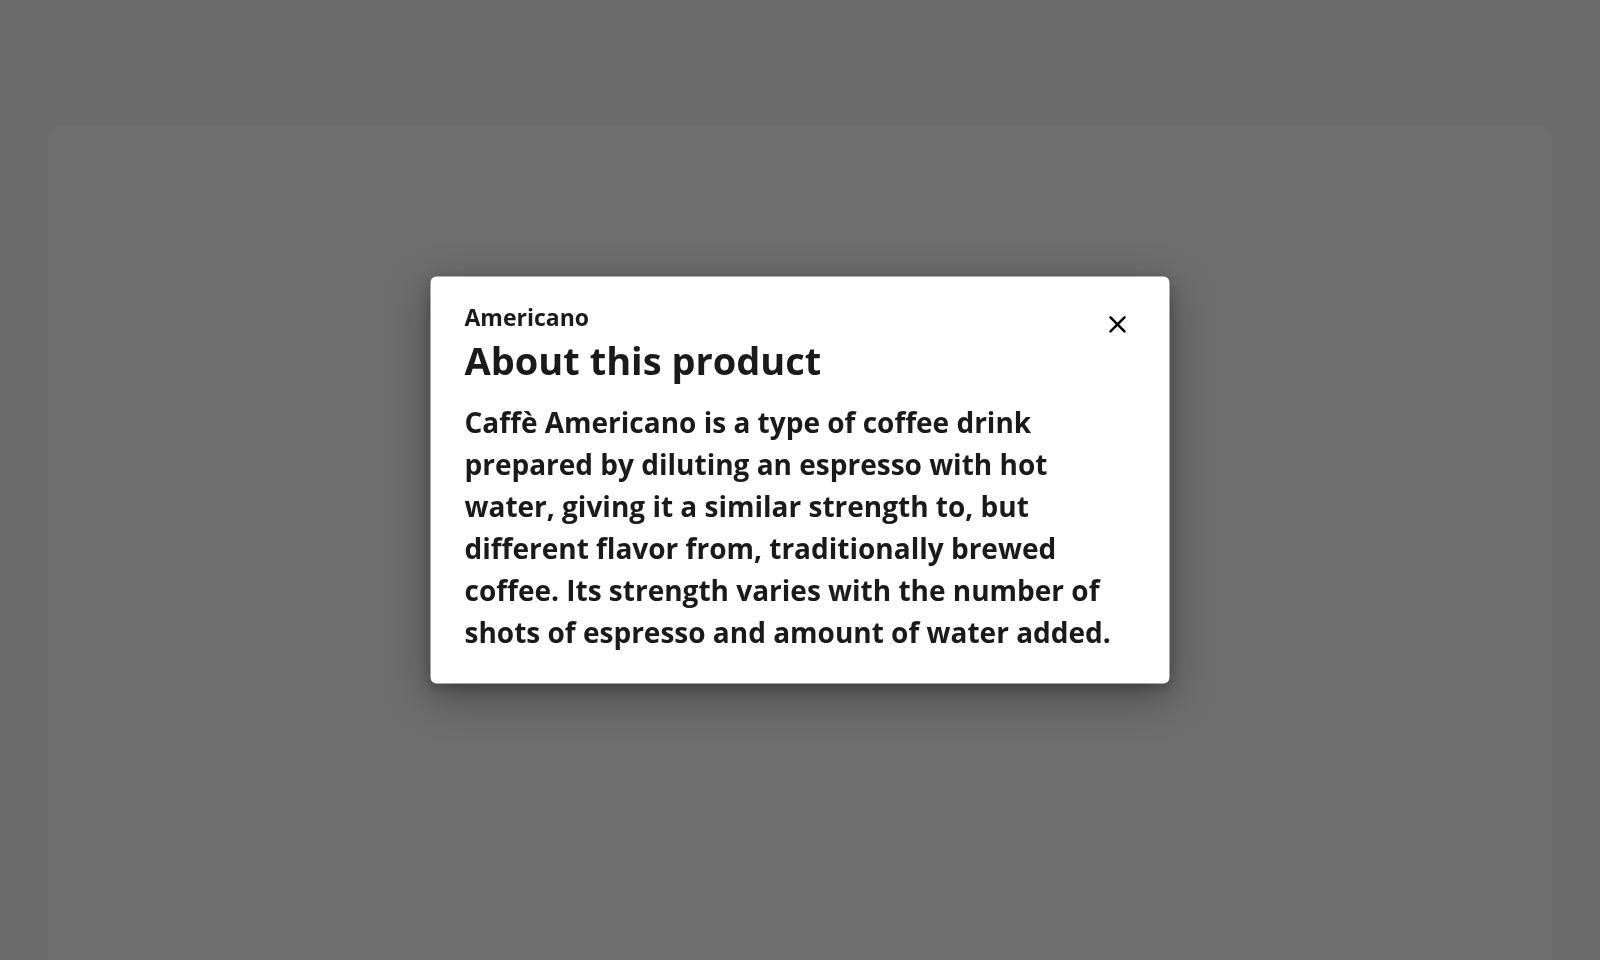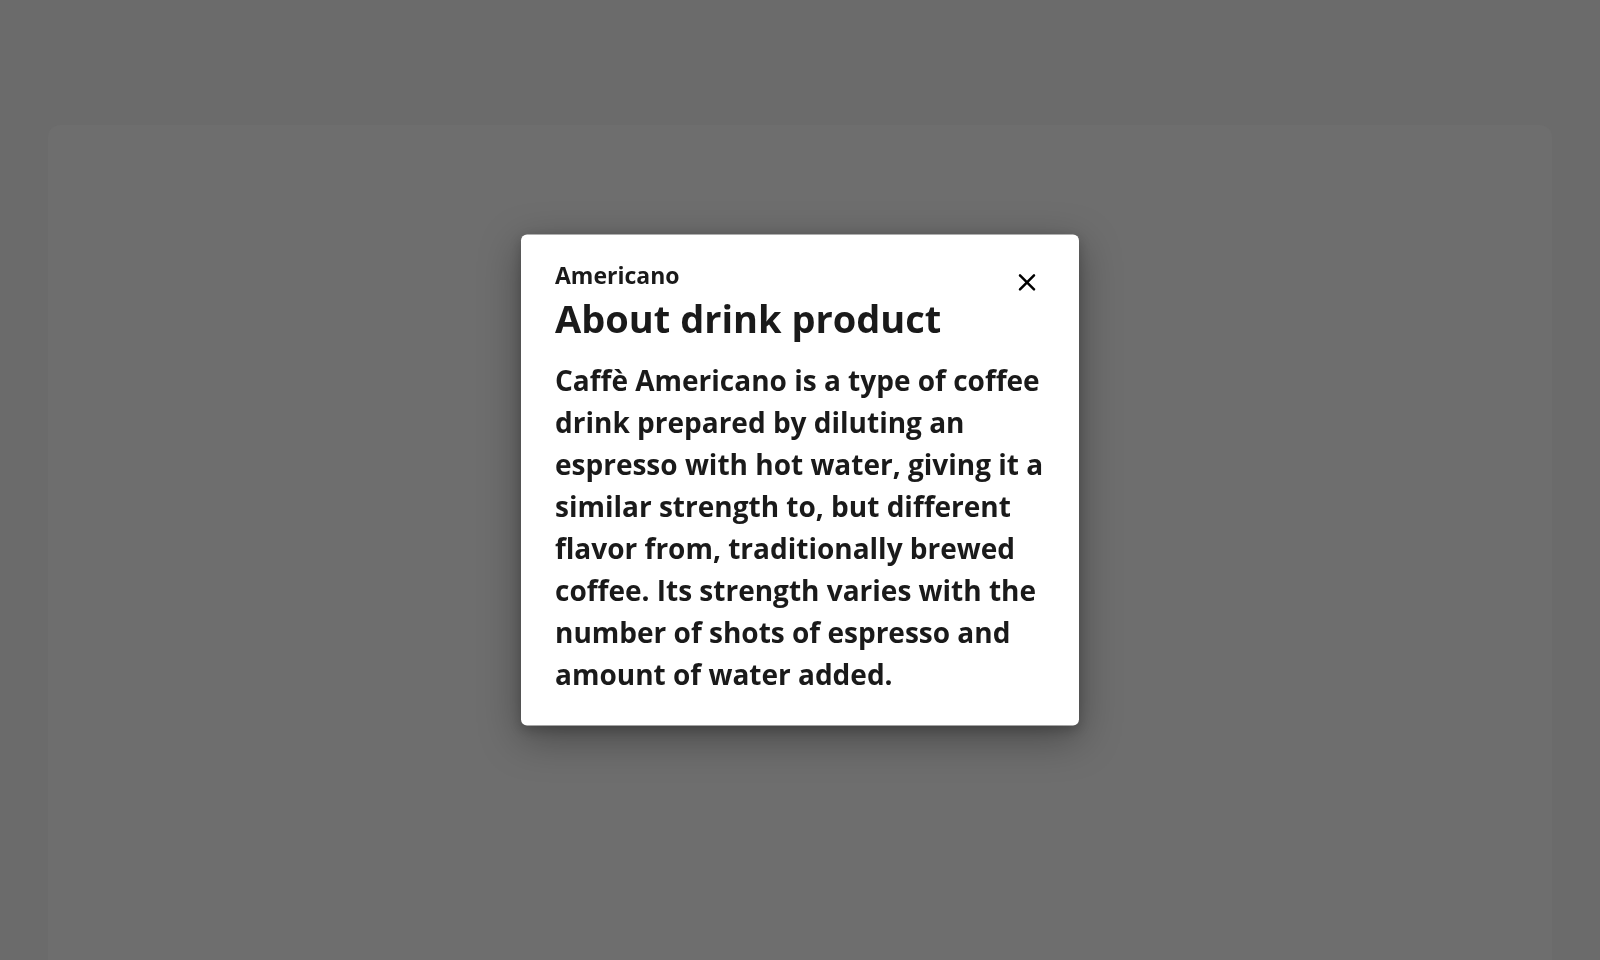--- a/index.html
+++ b/index.html
@@ -27,21 +27,21 @@
     .overlay {
       position: absolute;
       inset: 0;
       background: rgba(0,0,0,0.0);
       display: flex;
       align-items: center;
       justify-content: center;
     }
     .dialog {
       position: absolute;
-      width: 558px;
+      width: 739px;
       background: #ffffff;
       border-radius: 6px;
       box-shadow: 0 12px 40px rgba(0,0,0,0.35), 0 4px 12px rgba(0,0,0,0.2);
       padding: 28px 34px 30px 34px;
       left: 50%;
       top: 50%;
       transform: translate(-50%, -50%);
     }
     .dialog-header {
       display: flex;
@@ -90,21 +90,21 @@
 </head>
 <body>
 
 <div class="inner-panel"></div>
 
 <div class="overlay">
   <div class="dialog">
     <div class="dialog-header">
       <div class="dialog-header-text">
         <div class="dialog-subtitle">Americano</div>
-        <div class="dialog-title">About drink product</div>
+        <div class="dialog-title">About this product</div>
       </div>
       <button class="close-btn">
         <span>
           <svg viewBox="0 0 24 24" fill="none" stroke="currentColor" stroke-width="2.5" stroke-linecap="round">
             <line x1="5" y1="5" x2="19" y2="19"></line>
             <line x1="19" y1="5" x2="5" y2="19"></line>
           </svg>
         </span>
       </button>
     </div>

